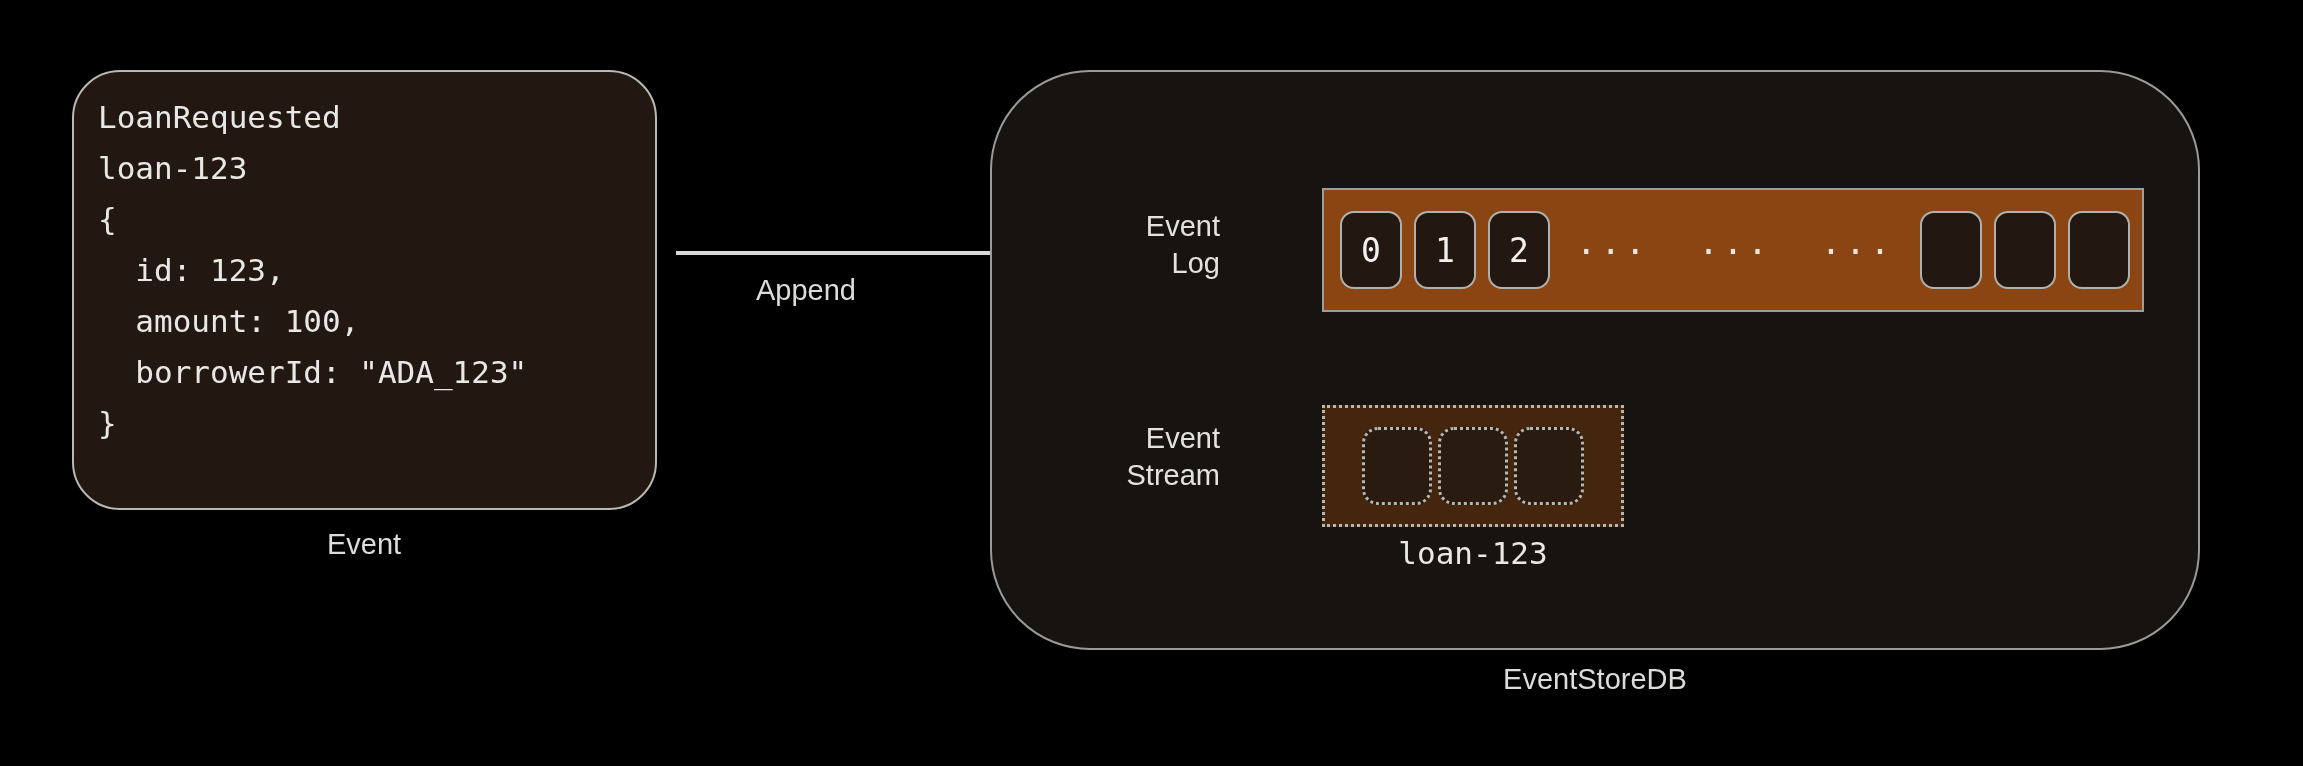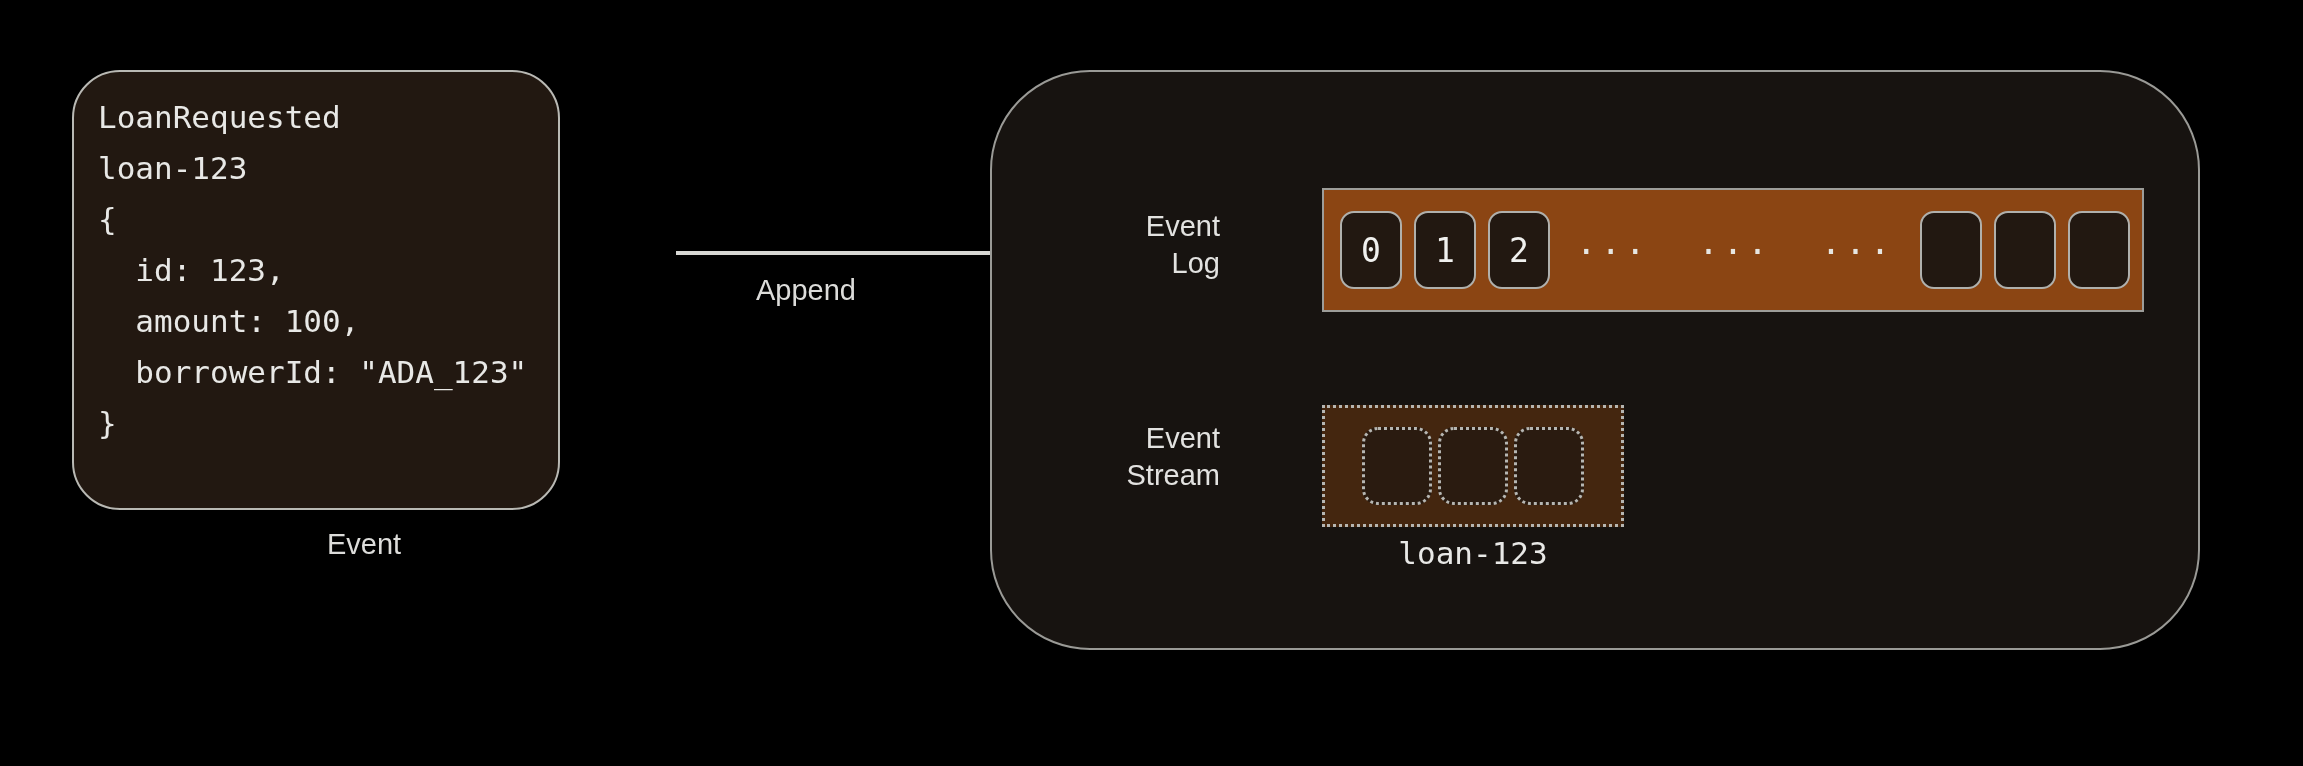--- a/index.html
+++ b/index.html
@@ -16,21 +16,21 @@
     height: 766px;
     background: #000000;
     overflow: hidden;
   }
 
   
   .event-card {
     position: absolute;
     left: 72px;
     top: 70px;
-    width: 488px;
+    width: 585px;
     height: 440px;
     background: #221811;
     border: 2px solid #b9b9b4;
     border-radius: 48px;
     box-sizing: border-box;
   }
   .event-card-text {
     position: absolute;
     left: 24px;
     top: 20px;
@@ -236,14 +236,15 @@
 
   <div class="row-label stream-label">Event
 Stream</div>
   <div class="stream-bar">
     <div class="stream-cell"></div>
     <div class="stream-cell"></div>
     <div class="stream-cell"></div>
   </div>
   <div class="stream-name">loan-123</div>
 
+  <div class="caption caption-store">EventStoreDB</div>
 
 </div>
 
 </body></html>

